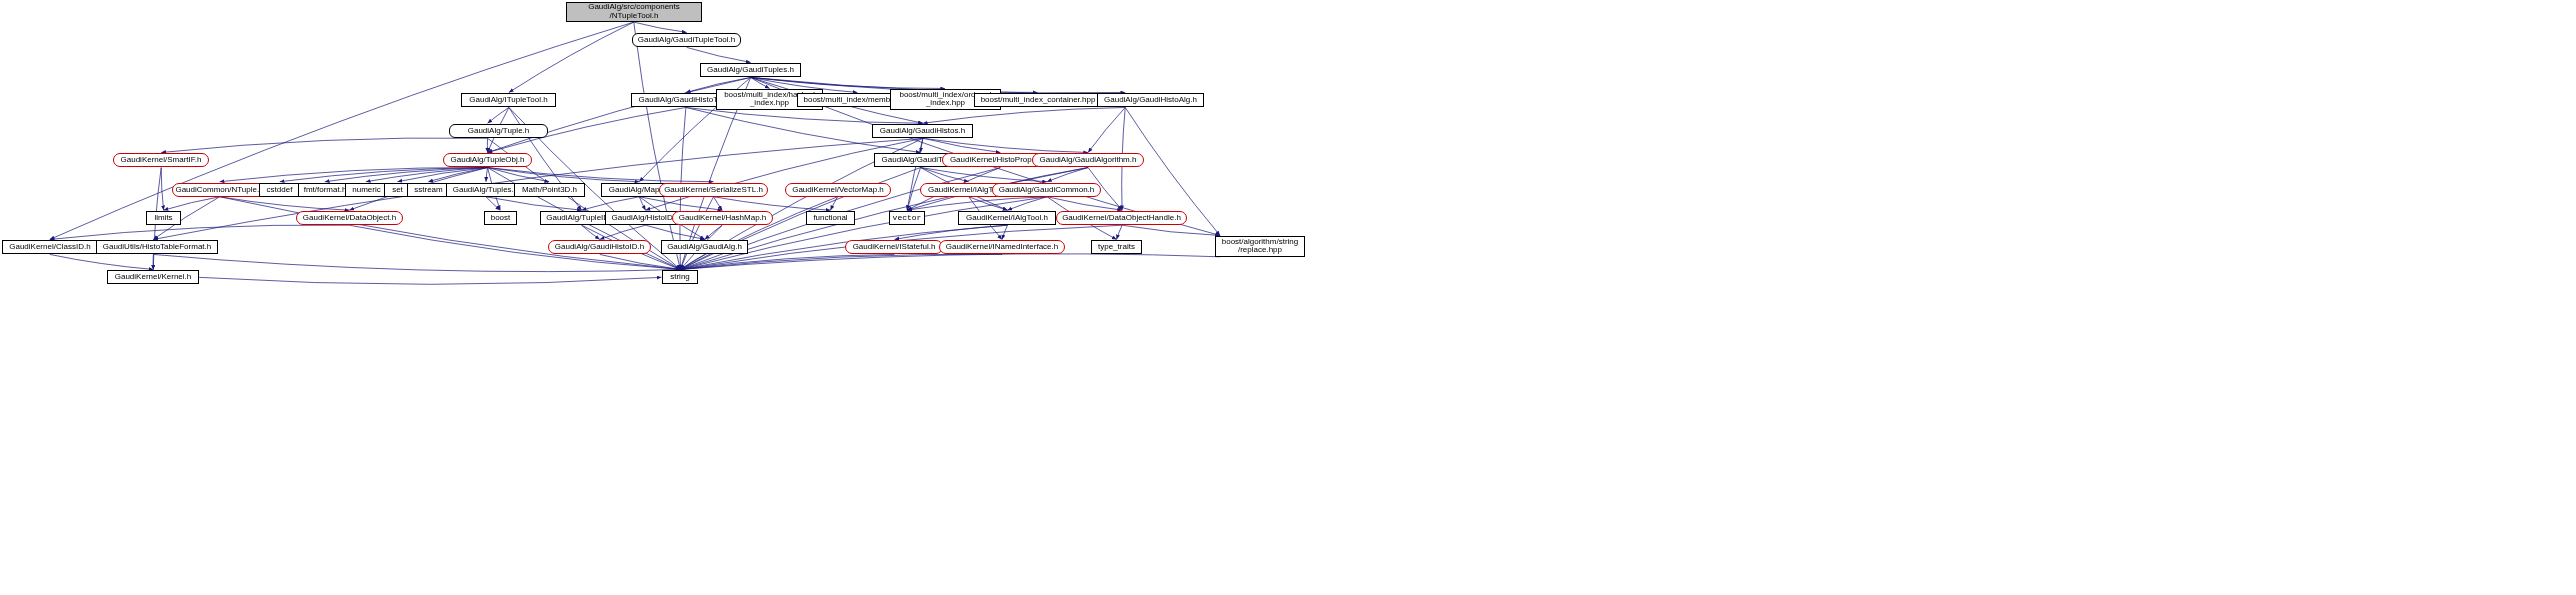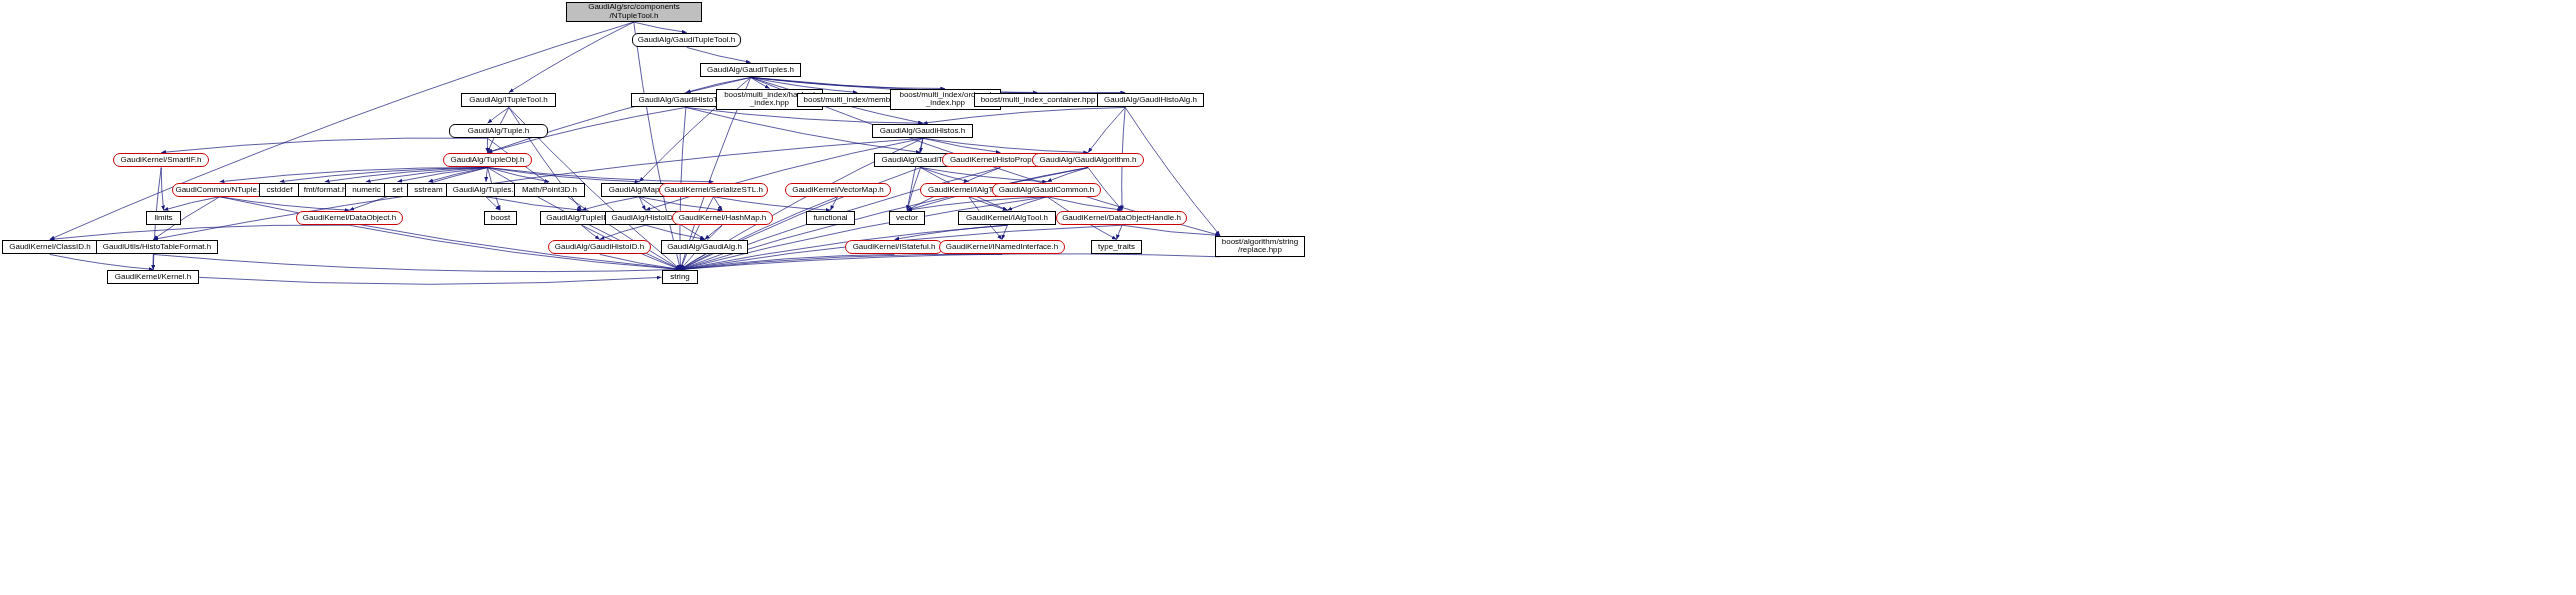--- a/index.html
+++ b/index.html
@@ -205,21 +205,21 @@
     <div class="node red" style="left: 785px; top: 183px; width: 106px; height: 14.2px;">GaudiKernel/VectorMap.h</div>
     <div class="node red" style="left: 920px; top: 183px; width: 98px; height: 14.2px;">GaudiKernel/IAlgTool.h</div>
     <div class="node red" style="left: 992px; top: 183px; width: 109px; height: 14.2px;">GaudiAlg/GaudiCommon.h</div>
     <div class="node" style="left: 146px; top: 211px; width: 35px; height: 14.2px;">limits</div>
     <div class="node red" style="left: 296px; top: 211px; width: 107px; height: 14.2px;">GaudiKernel/DataObject.h</div>
     <div class="node" style="left: 484px; top: 211px; width: 33px; height: 14.2px;">boost</div>
     <div class="node" style="left: 540px; top: 211px; width: 82px; height: 14.2px;">GaudiAlg/TupleID.h</div>
     <div class="node" style="left: 605px; top: 211px; width: 81px; height: 14.2px;">GaudiAlg/HistoID.h</div>
     <div class="node red" style="left: 672px; top: 211px; width: 101px; height: 14.2px;">GaudiKernel/HashMap.h</div>
     <div class="node" style="left: 806px; top: 211px; width: 49px; height: 14.2px;">functional</div>
-    <div class="node" style="left: 889px; top: 211px; width: 36px; height: 14.2px;">vector</div>
+    <div class="node" style="left: 889px; top: 211px; width: 36px; height: 14.2px; font-family: Liberation Mono, monospace;">vector</div>
     <div class="node" style="left: 958px; top: 211px; width: 98px; height: 14.2px;">GaudiKernel/IAlgTool.h</div>
     <div class="node red" style="left: 1056px; top: 211px; width: 131px; height: 14.2px;">GaudiKernel/DataObjectHandle.h</div>
     <div class="node" style="left: 2.4px; top: 240px; width: 95px; height: 14.2px;">GaudiKernel/ClassID.h</div>
     <div class="node" style="left: 96px; top: 240px; width: 122px; height: 14.2px; text-align: center;">GaudiUtils/HistoTableFormat.h</div>
     <div class="node red" style="left: 548px; top: 240px; width: 103px; height: 14.2px;">GaudiAlg/GaudiHistoID.h</div>
     <div class="node" style="left: 661px; top: 240px; width: 87px; height: 14.2px;">GaudiAlg/GaudiAlg.h</div>
     <div class="node red" style="left: 845px; top: 240px; width: 98px; height: 14.2px;">GaudiKernel/IStateful.h</div>
     <div class="node red" style="left: 939px; top: 240px; width: 126px; height: 14.2px;">GaudiKernel/INamedInterface.h</div>
     <div class="node" style="left: 1091px; top: 240px; width: 51px; height: 14.2px;">type_traits</div>
     <div class="node" style="left: 1171px; top: 236px; width: 90px; height: 20.5px; margin-left: 44px;">boost/algorithm/string

